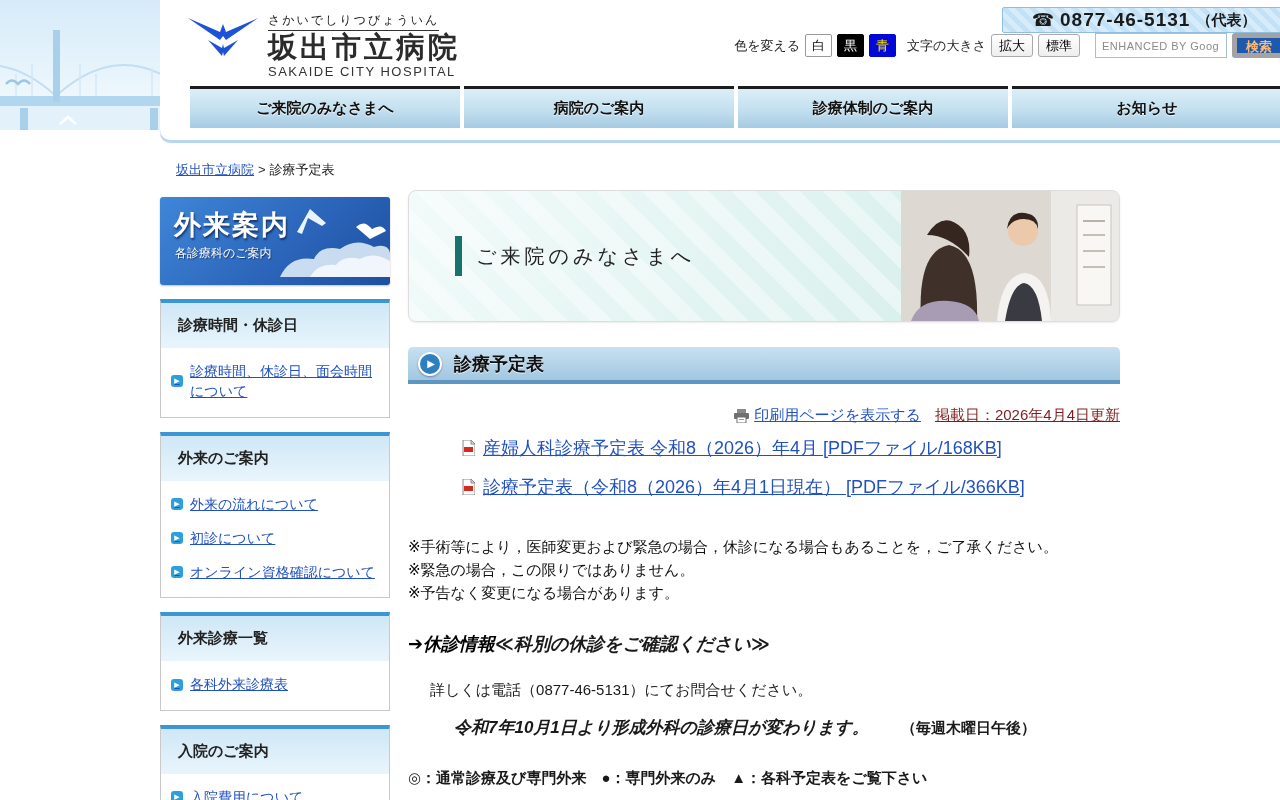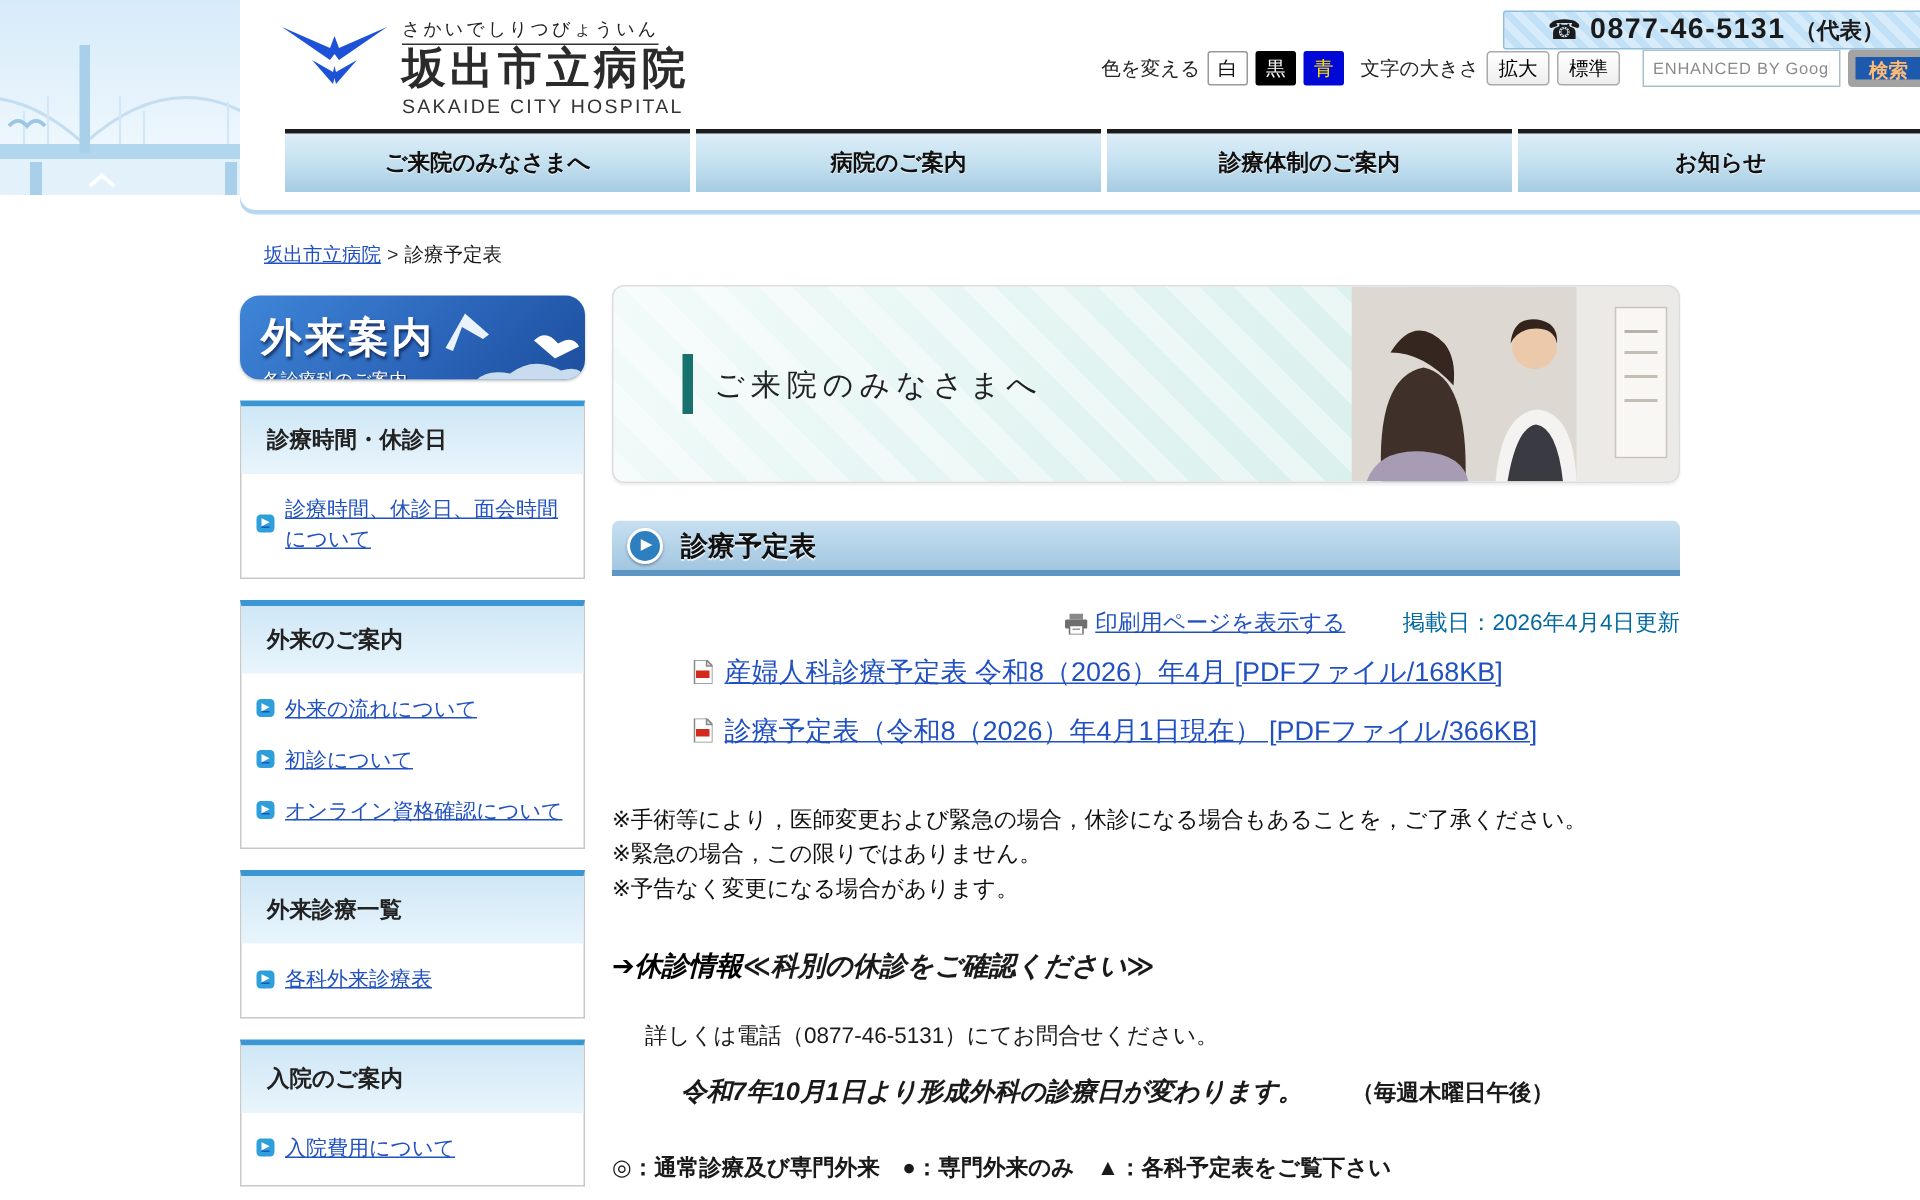--- a/index.html
+++ b/index.html
@@ -48,21 +48,21 @@
     border-top:3px solid #1c1c1c; font-size:15px; font-weight:bold; color:#111;
     text-shadow:0 1px 0 rgba(255,255,255,.8); }
 
   
   .breadcrumb { position:absolute; top:161px; left:176px; font-size:13px; }
   .breadcrumb a { color:#2151c0; text-decoration:underline; }
   .crumb-sep { margin:0 4px; color:#333; }
 
   
   aside { position:absolute; top:197px; left:160px; width:230px; }
-  .side-banner { position:relative; height:56px; border-radius:13px; overflow:hidden; cursor:pointer;
+  .side-banner { position:relative; height:88px; border-radius:3px; overflow:hidden; cursor:pointer;
     background:linear-gradient(135deg,#3f86d8 0%,#2a63b8 60%,#1d4f9e 100%); box-shadow:0 1px 2px rgba(0,0,0,.25); }
   .side-banner .sb-title { position:absolute; left:14px; top:10px; color:#fff; font-size:27px; font-weight:bold;
     letter-spacing:2px; text-shadow:1px 2px 2px rgba(0,0,30,.55); }
   .side-banner .sb-sub { position:absolute; left:15px; top:48px; color:#fff; font-size:12px;
     text-shadow:1px 1px 1px rgba(0,0,30,.5); }
   .side-section { margin-top:14px; border:1px solid #c9c9c9; border-top:4px solid #3a97d3; background:#fff; }
   .side-head { background:linear-gradient(#cfe7f6,#e9f5fc); font-size:15px; font-weight:bold; color:#222;
     padding:13px 10px 13px 17px; }
   .side-links { padding:6px 8px 8px 8px; }
   .side-link { display:flex; align-items:center; gap:7px; padding:7px 2px; font-size:14px; color:#2151c0;
@@ -82,23 +82,23 @@
   .pb-photo { position:absolute; right:0; top:0; height:100%; }
 
   .section-bar { display:flex; align-items:center; gap:12px; height:37px; margin-top:25px; padding-left:10px;
     background:linear-gradient(#c8e0f1 0%,#b3d2e8 55%,#a2c7e0 100%); border-bottom:4px solid #5e96c3;
     border-radius:5px 5px 0 0; }
   .play-icon { width:24px; height:24px; border-radius:50%; background:#2e7fc0; border:2px solid #fff;
     box-shadow:0 1px 2px rgba(0,0,60,.35); color:#fff; font-size:10px; display:flex; align-items:center;
     justify-content:center; padding-left:2px; }
   .section-title { font-size:18px; font-weight:bold; color:#111; text-shadow:0 1px 0 rgba(255,255,255,.7); }
 
-  .print-row { display:flex; justify-content:flex-end; align-items:center; gap:24px; margin-top:22px; font-size:15px; }
+  .print-row { display:flex; justify-content:flex-end; align-items:center; gap:0; margin-top:22px; font-size:15px; }
   .print-row a { color:#2151c0; text-decoration:underline; display:flex; align-items:center; gap:5px; }
-  .posted-date { margin-left:14px; color:#0369a1; }
+  .posted-date { margin-left:14px; color:#7f1d1d;text-decoration:underline; }
   .pdf-row { display:flex; align-items:center; gap:8px; margin:11px 0 0 54px; font-size:18px; }
   .pdf-row a { color:#2151c0; text-decoration:underline; }
 
   .notes { margin-top:36px; font-size:15px; line-height:23px; color:#111; }
   .kyushin { margin-top:28px; font-size:18px; font-style:italic; font-weight:600; }
   .kyushin a { color:#000000; }
   .phone-note { margin:25px 0 0 22px; font-size:15px; }
   .change-row { margin:16px 0 0 46px; display:flex; align-items:baseline; gap:32px; }
   .change-main { font-size:17px; font-weight:bold; font-style:italic; }
   .change-sub { font-size:15px; font-weight:bold; }

